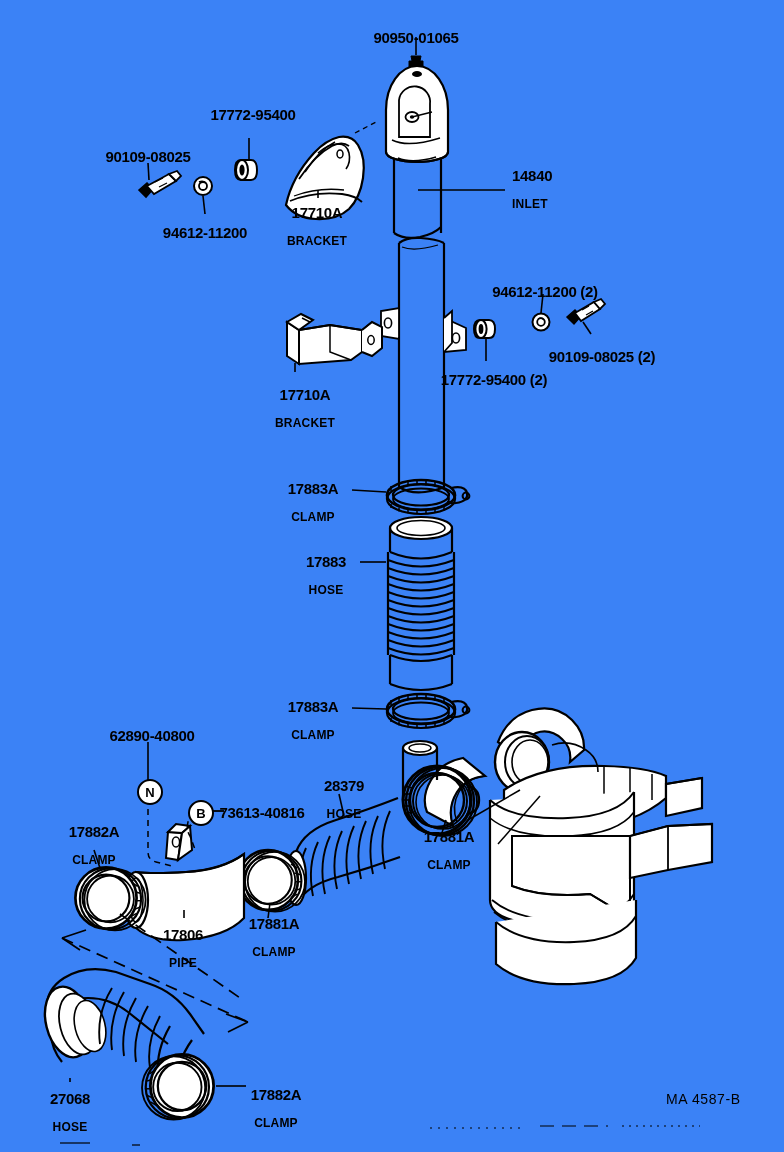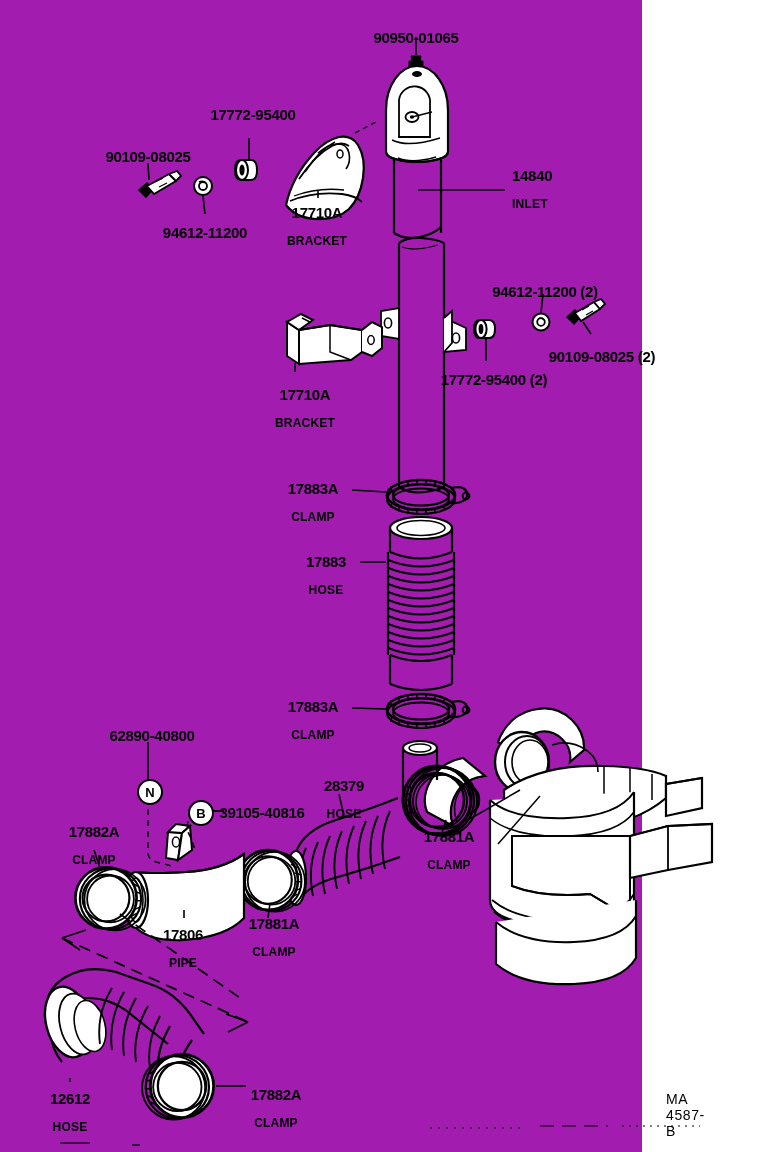--- a/index.html
+++ b/index.html
@@ -1,19 +1,19 @@
 <!DOCTYPE html>
 <html><head>
 <meta charset="utf-8">
 <title>Parts Diagram</title>
 <style>
   html,body{margin:0;padding:0;background:#fff;}
   body{width:784px;height:1152px;overflow:hidden;
        font-family:"Liberation Sans",sans-serif;color:#000;}
-  #sheet{position:relative;width:642px;height:1152px;background:#a21caf;}
+  #sheet{position:relative;width:784px;height:1152px;background:#3b82f6;}
   svg{display:block;position:absolute;top:0;left:0;}
   .lbl{position:absolute;text-align:center;line-height:1.0;
        white-space:nowrap;user-select:none;}
   .lbl .pn{font-size:15px;font-weight:bold;letter-spacing:-0.3px;
            display:block;}
   .lbl .dn{font-size:12px;font-weight:bold;letter-spacing:0.2px;
            display:block;margin-top:15px;}
   .lbl.solo .pn{font-size:15px;}
   .code{position:absolute;font-size:14px;font-weight:normal;
         letter-spacing:0.6px;}
@@ -438,40 +438,40 @@
         <span class="dn">CLAMP</span>
       </div>
       <div class="lbl solo" style="top: 728px; left: 152px; transform: translateX(-50%);">
         <span class="pn">62890-40800</span>
       </div>
       <div class="lbl" style="top: 778px; left: 344px; transform: translateX(-50%);">
         <span class="pn">28379</span>
         <span class="dn">HOSE</span>
       </div>
       <div class="lbl solo" style="top: 805px; left: 262px; transform: translateX(-50%);">
-        <span class="pn">39105-40816</span>
+        <span class="pn">73613-40816</span>
       </div>
       <div class="lbl" style="top: 824px; left: 94px; transform: translateX(-50%);">
         <span class="pn">17882A</span>
         <span class="dn">CLAMP</span>
       </div>
       <div class="lbl" style="top: 829px; left: 449px; transform: translateX(-50%);">
         <span class="pn">17881A</span>
         <span class="dn">CLAMP</span>
       </div>
       <div class="lbl" style="top: 927px; left: 183px; transform: translateX(-50%);">
         <span class="pn">17806</span>
         <span class="dn">PIPE</span>
       </div>
       <div class="lbl" style="top: 916px; left: 274px; transform: translateX(-50%);">
         <span class="pn">17881A</span>
         <span class="dn">CLAMP</span>
       </div>
       <div class="lbl" style="top: 1091px; left: 70px; transform: translateX(-50%);">
-        <span class="pn">12612</span>
+        <span class="pn">27068</span>
         <span class="dn">HOSE</span>
       </div>
       <div class="lbl" style="top: 1087px; left: 276px; transform: translateX(-50%);">
         <span class="pn">17882A</span>
         <span class="dn">CLAMP</span>
       </div>
     </div>
 
 <div id="markers">
       <div style="position: absolute; left: 137px; top: 779px; width: 22px; height: 22px; border: 2.4px solid rgb(0, 0, 0); border-radius: 50%; background: rgb(255, 255, 255); display: flex; align-items: center; justify-content: center; font-size: 13px; font-weight: bold; line-height: 1;">

